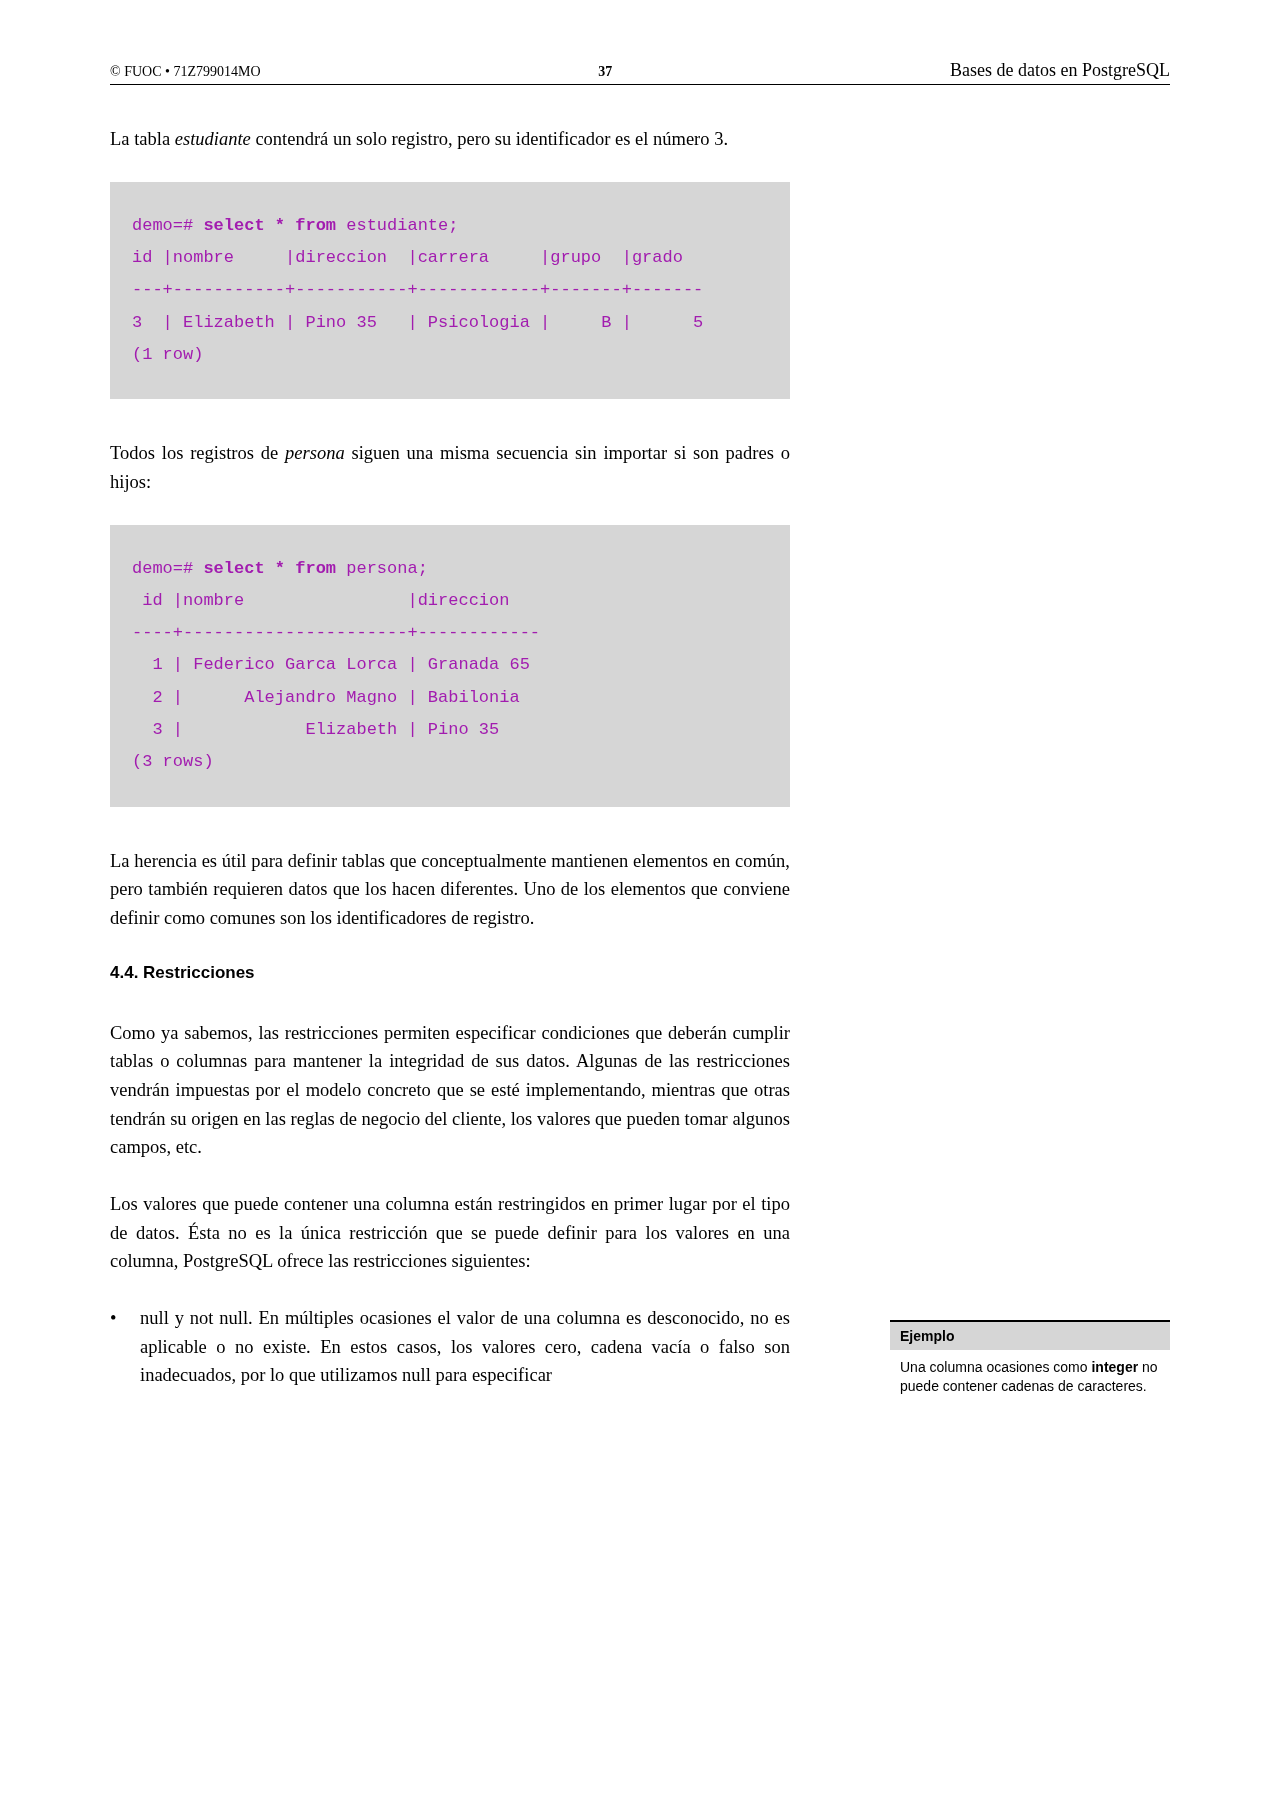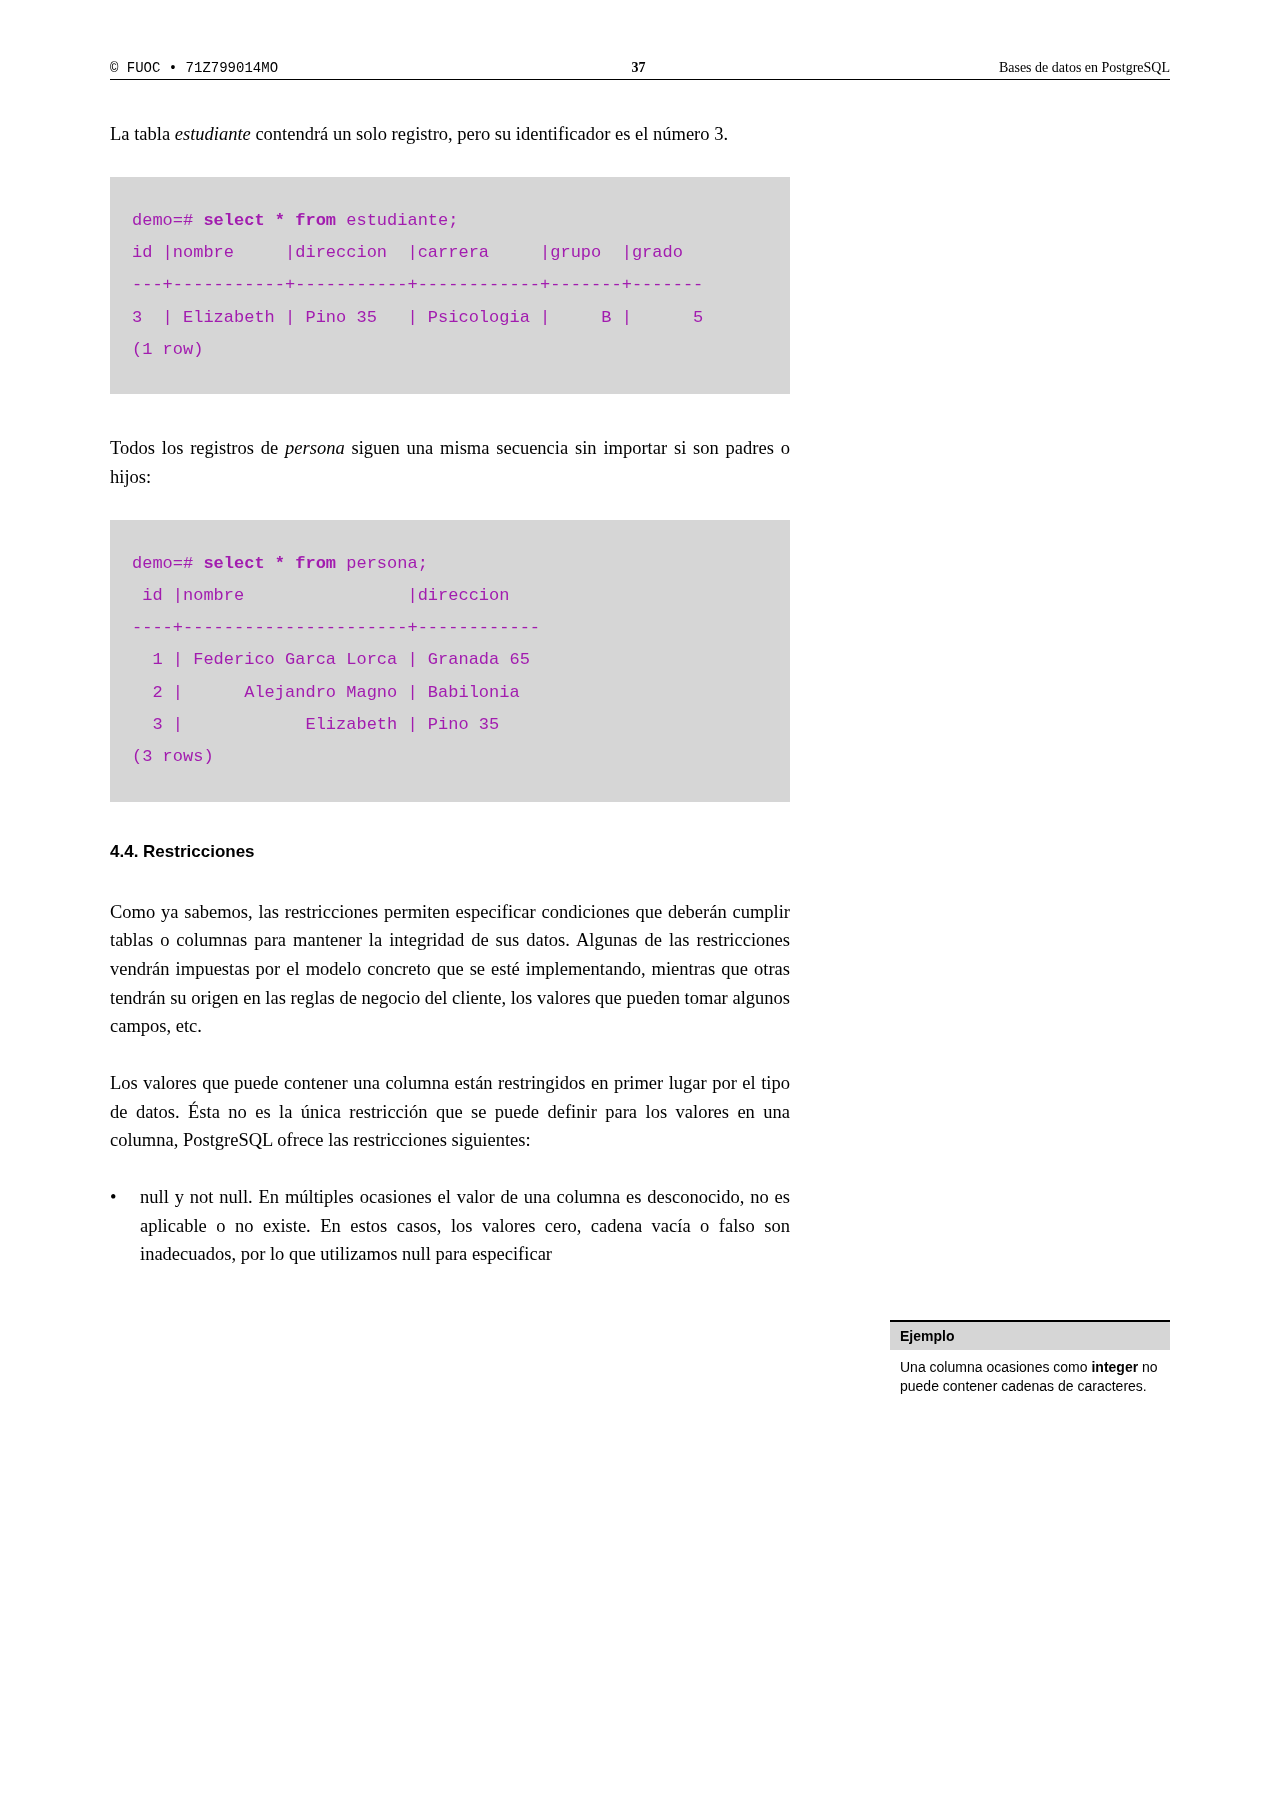--- a/index.html
+++ b/index.html
@@ -17,23 +17,23 @@
   }
   .header-row {
     display: flex;
     justify-content: space-between;
     align-items: baseline;
     border-bottom: 1px solid #000;
     padding-bottom: 3px;
     margin-bottom: 40px;
     font-size: 14px;
   }
-  .header-left { font-family: Liberation Mono, monospace; }
+  .header-left { font-family: Liberation Serif, serif; }
   .header-center { font-family: Georgia, serif; font-weight: bold; }
-  .header-right { font-family: Georgia, serif; font-size: 14px; }
+  .header-right { font-family: Georgia, serif; font-size: 18px; }
   .main-col {
     width: 680px;
   }
   .body-text {
     font-size: 18.5px;
     line-height: 1.55;
     text-align: justify;
     margin-bottom: 28px;
   }
   .body-text .italic { font-style: italic; }
@@ -115,20 +115,21 @@
     </p>
 
     <div class="code-block"><span>demo=# </span><span class="kw">select * from</span><span> persona;</span>
 <span> id |nombre                |direccion</span>
 <span>----+----------------------+------------</span>
 <span>  1 | Federico Garca Lorca | Granada 65</span>
 <span>  2 |      Alejandro Magno | Babilonia</span>
 <span>  3 |            Elizabeth | Pino 35</span>
 <span>(3 rows)</span></div>
 
+    <p class="body-text">La herencia es útil para definir tablas que conceptualmente mantienen elementos en común, pero también requieren datos que los hacen diferentes. Uno de los elementos que conviene definir como comunes son los identificadores de registro.</p>
 
     <h3 class="section-heading">4.4.  Restricciones</h3>
 
     <p class="body-text">Como ya sabemos, las restricciones permiten especificar condiciones que deberán cumplir tablas o columnas para mantener la integridad de sus datos. Algunas de las restricciones vendrán impuestas por el modelo concreto que se esté implementando, mientras que otras tendrán su origen en las reglas de negocio del cliente, los valores que pueden tomar algunos campos, etc.</p>
 
     <p class="body-text">Los valores que puede contener una columna están restringidos en primer lugar por el tipo de datos. Ésta no es la única restricción que se puede definir para los valores en una columna, PostgreSQL ofrece las restricciones siguientes:</p>
 
     <div class="bullet-item">
       <div class="bullet-mark">•</div>
       <div class="bullet-body">

